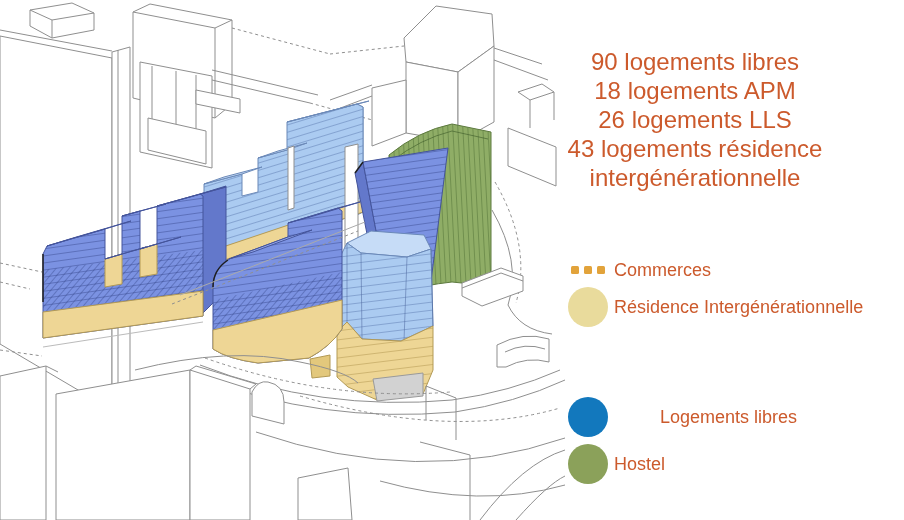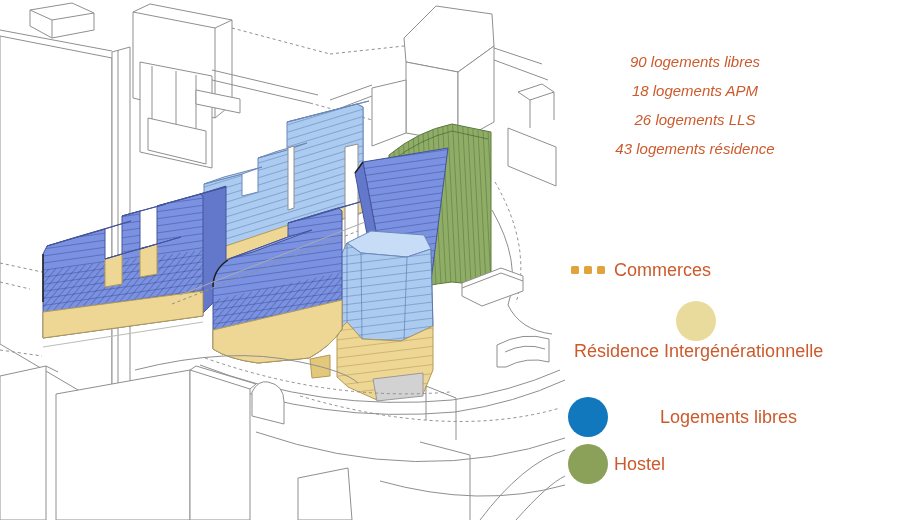--- a/index.html
+++ b/index.html
@@ -1,20 +1,20 @@
 <!DOCTYPE html>
 <html style="--accent-text: #cc5a2c; --bldg-libres: #7b92e2; --bldg-libres-roof: #97aaec; --bldg-libres-side: #6378cb; --bldg-sociaux: #abcbf1; --bldg-sociaux-roof: #c6dcf7; --bldg-sociaux-side: #90b3de; --bldg-residence: #eed695; --bldg-residence-dark: #e3c87c; --bldg-hostel: #8fad66; --bldg-gray: #d2d2d2; --wire-line: #8f8f8f;"><head>
 <meta charset="utf-8">
 <style>
   html,body{margin:0;padding:0;background:#fff;}
   .stage{position:relative;width:904px;height:520px;background:#fff;overflow:hidden;
          font-family:"Liberation Sans","DejaVu Sans",sans-serif;}
   .illustration{position:absolute;left:0;top:0;}
   .stats{position:absolute;left:545px;top:47px;width:300px;text-align:center;
-         color:var(--accent-text,#cc5a2c);font-size:15px;line-height:29px;font-weight:400;font-style:italic;}
+         color:var(--accent-text,#cc5a2c);font-size:24px;line-height:29px;font-weight:400;}
   .legend{position:absolute;left:568px;top:248px;width:330px;height:240px;}
   .lrow{position:absolute;left:0;display:flex;align-items:center;height:40px;}
   .lrow .swatch-wrap{width:40px;display:flex;justify-content:center;align-items:center;}
   .lrow .label{margin-left:6px;color:var(--accent-text,#cc5a2c);font-size:18px;white-space:nowrap;}
   .circle{width:40px;height:40px;border-radius:50%;}
   .dots{display:flex;gap:5px;}
   .dot{width:8px;height:8px;border-radius:1.5px;}
   svg *{vector-effect:non-scaling-stroke;}
 </style>
 </head>
@@ -161,36 +161,37 @@
       <path d="M497,345 Q523,331 549,339 L549,362 Q527,356 506,367 L497,367 Z" fill="#ffffff"></path>
       <path d="M505,352 Q525,342 545,349"></path>
     </g>
   </svg>
 
   <div class="stats">
     <div>90 logements libres</div>
     <div>18 logements APM</div>
     <div>26 logements LLS</div>
     <div>43 logements résidence</div>
+    <div>intergénérationnelle</div>
   </div>
 
   <div class="legend">
 
     <div class="lrow" style="top:2px;">
       <div class="swatch-wrap">
         <div class="dots">
           <span class="dot" style="background: rgb(226, 163, 59);"></span>
           <span class="dot" style="background: rgb(226, 163, 59);"></span>
           <span class="dot" style="background: rgb(226, 163, 59);"></span>
         </div>
       </div>
       <span class="label">Commerces</span>
     </div>
 
-    <div class="lrow" style="top:53px;flex-direction:column;">
+    <div class="lrow" style="top:39px;">
       <div class="swatch-wrap">
         <span class="circle" style="background: rgb(233, 219, 156);"></span>
       </div>
       <span class="label">Résidence Intergénérationnelle</span>
     </div>
 
 
     <div class="lrow" style="top:149px;gap:46px;">
       <div class="swatch-wrap">
         <span class="circle" style="background: rgb(18, 120, 189);"></span>

